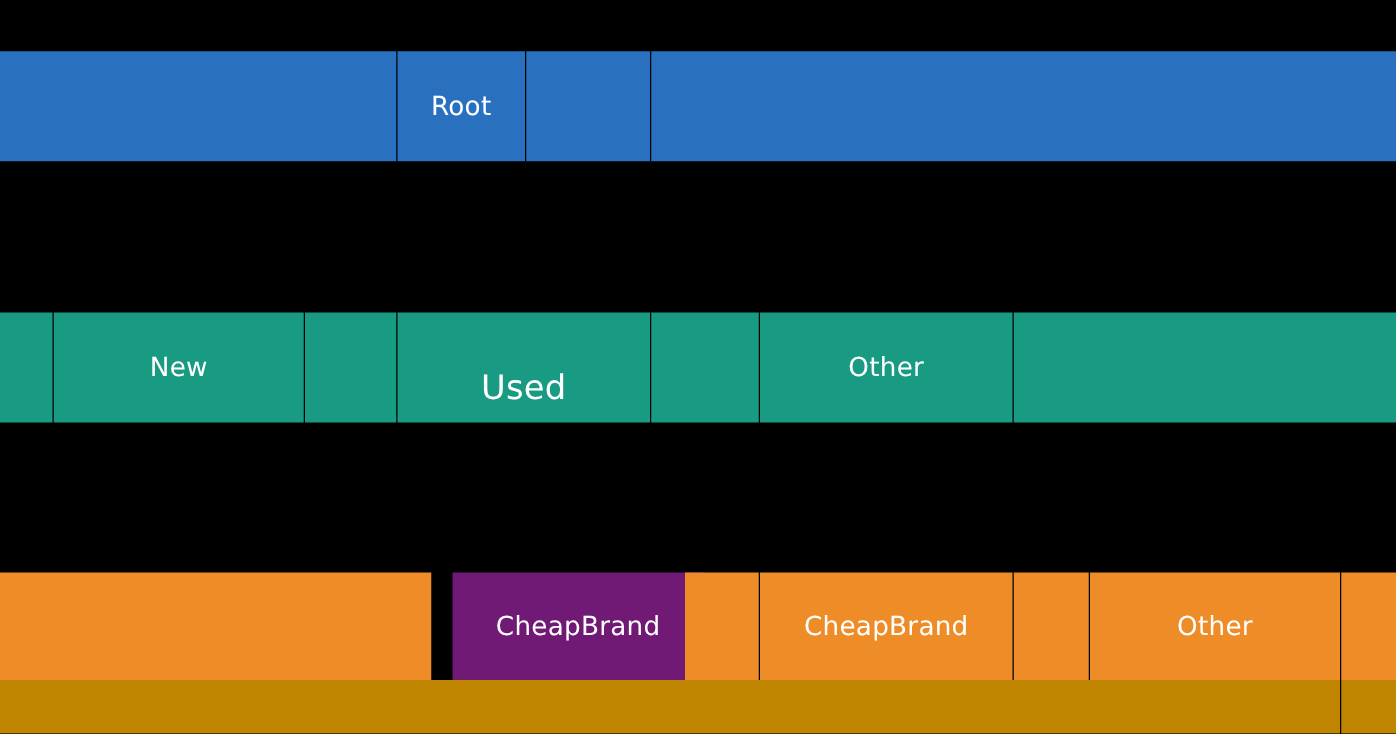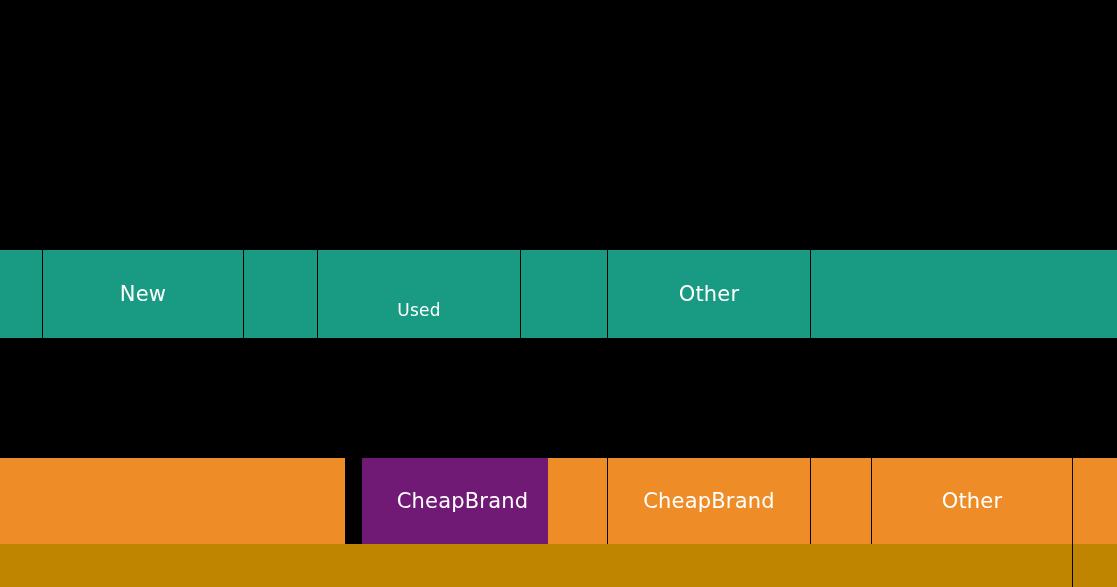--- a/index.html
+++ b/index.html
@@ -43,28 +43,36 @@
   #level-root   { top: 41px;  height: 88px; }
   #level-cond   { top: 250px; height: 88px; border-radius: 12px; }
   #level-brand  { top: 458px; height: 86px; }
   #level-leaf   { top: 544px; height: 43px; }
 </style>
 </head>
 <body>
 
 <div id="chart-root">
 
+  <div class="level" id="level-root" style="top: 41px; height: 88px;">
+      <div class="seg" style="left: 0px; width: 317px; background: rgb(41, 112, 191);"></div>
+      <div class="seg" style="left: 318px; width: 102px; background: rgb(41, 112, 191);">
+        <span class="seg-label" style="font-size: 21px; color: rgb(255, 255, 255);">Root</span>
+      </div>
+      <div class="seg" style="left: 421px; width: 99px; background: rgb(41, 112, 191);"></div>
+      <div class="seg" style="left: 521px; width: 596px; background: rgb(41, 112, 191);"></div>
+    </div>
   <div class="level" id="level-cond" style="top: 250px; height: 88px;">
       <div class="seg" style="left: 0px; width: 42px; background: rgb(24, 155, 130);"></div>
       <div class="seg" style="left: 43px; width: 200px; background: rgb(24, 155, 130);">
         <span class="seg-label" style="font-size: 21px; color: rgb(255, 255, 255);">New</span>
       </div>
       <div class="seg" style="left: 244px; width: 73px; background: rgb(24, 155, 130);"></div>
       <div class="seg" style="left: 318px; width: 202px; background: rgb(24, 155, 130);">
-        <span class="seg-label" style="font-size: 17px; color: rgb(255, 255, 255); margin-top: 32px;">Used</span>
+        <span class="seg-label" style="font-size: 27px; color: rgb(255, 255, 255); margin-top: 32px;">Used</span>
       </div>
       <div class="seg" style="left: 521px; width: 86px; background: rgb(24, 155, 130);"></div>
       <div class="seg" style="left: 608px; width: 202px; background: rgb(24, 155, 130);">
         <span class="seg-label" style="font-size: 21px; color: rgb(255, 255, 255);">Other</span>
       </div>
       <div class="seg" style="left: 811px; width: 306px; background: rgb(24, 155, 130);"></div>
     </div>
   <div class="level" id="level-brand" style="top: 458px; height: 86px;">
       <div class="seg" style="left: 0px; width: 345px; background: rgb(238, 140, 40);"></div>
       <div class="seg" style="left: 362px; width: 201px; background: #701a75;">

